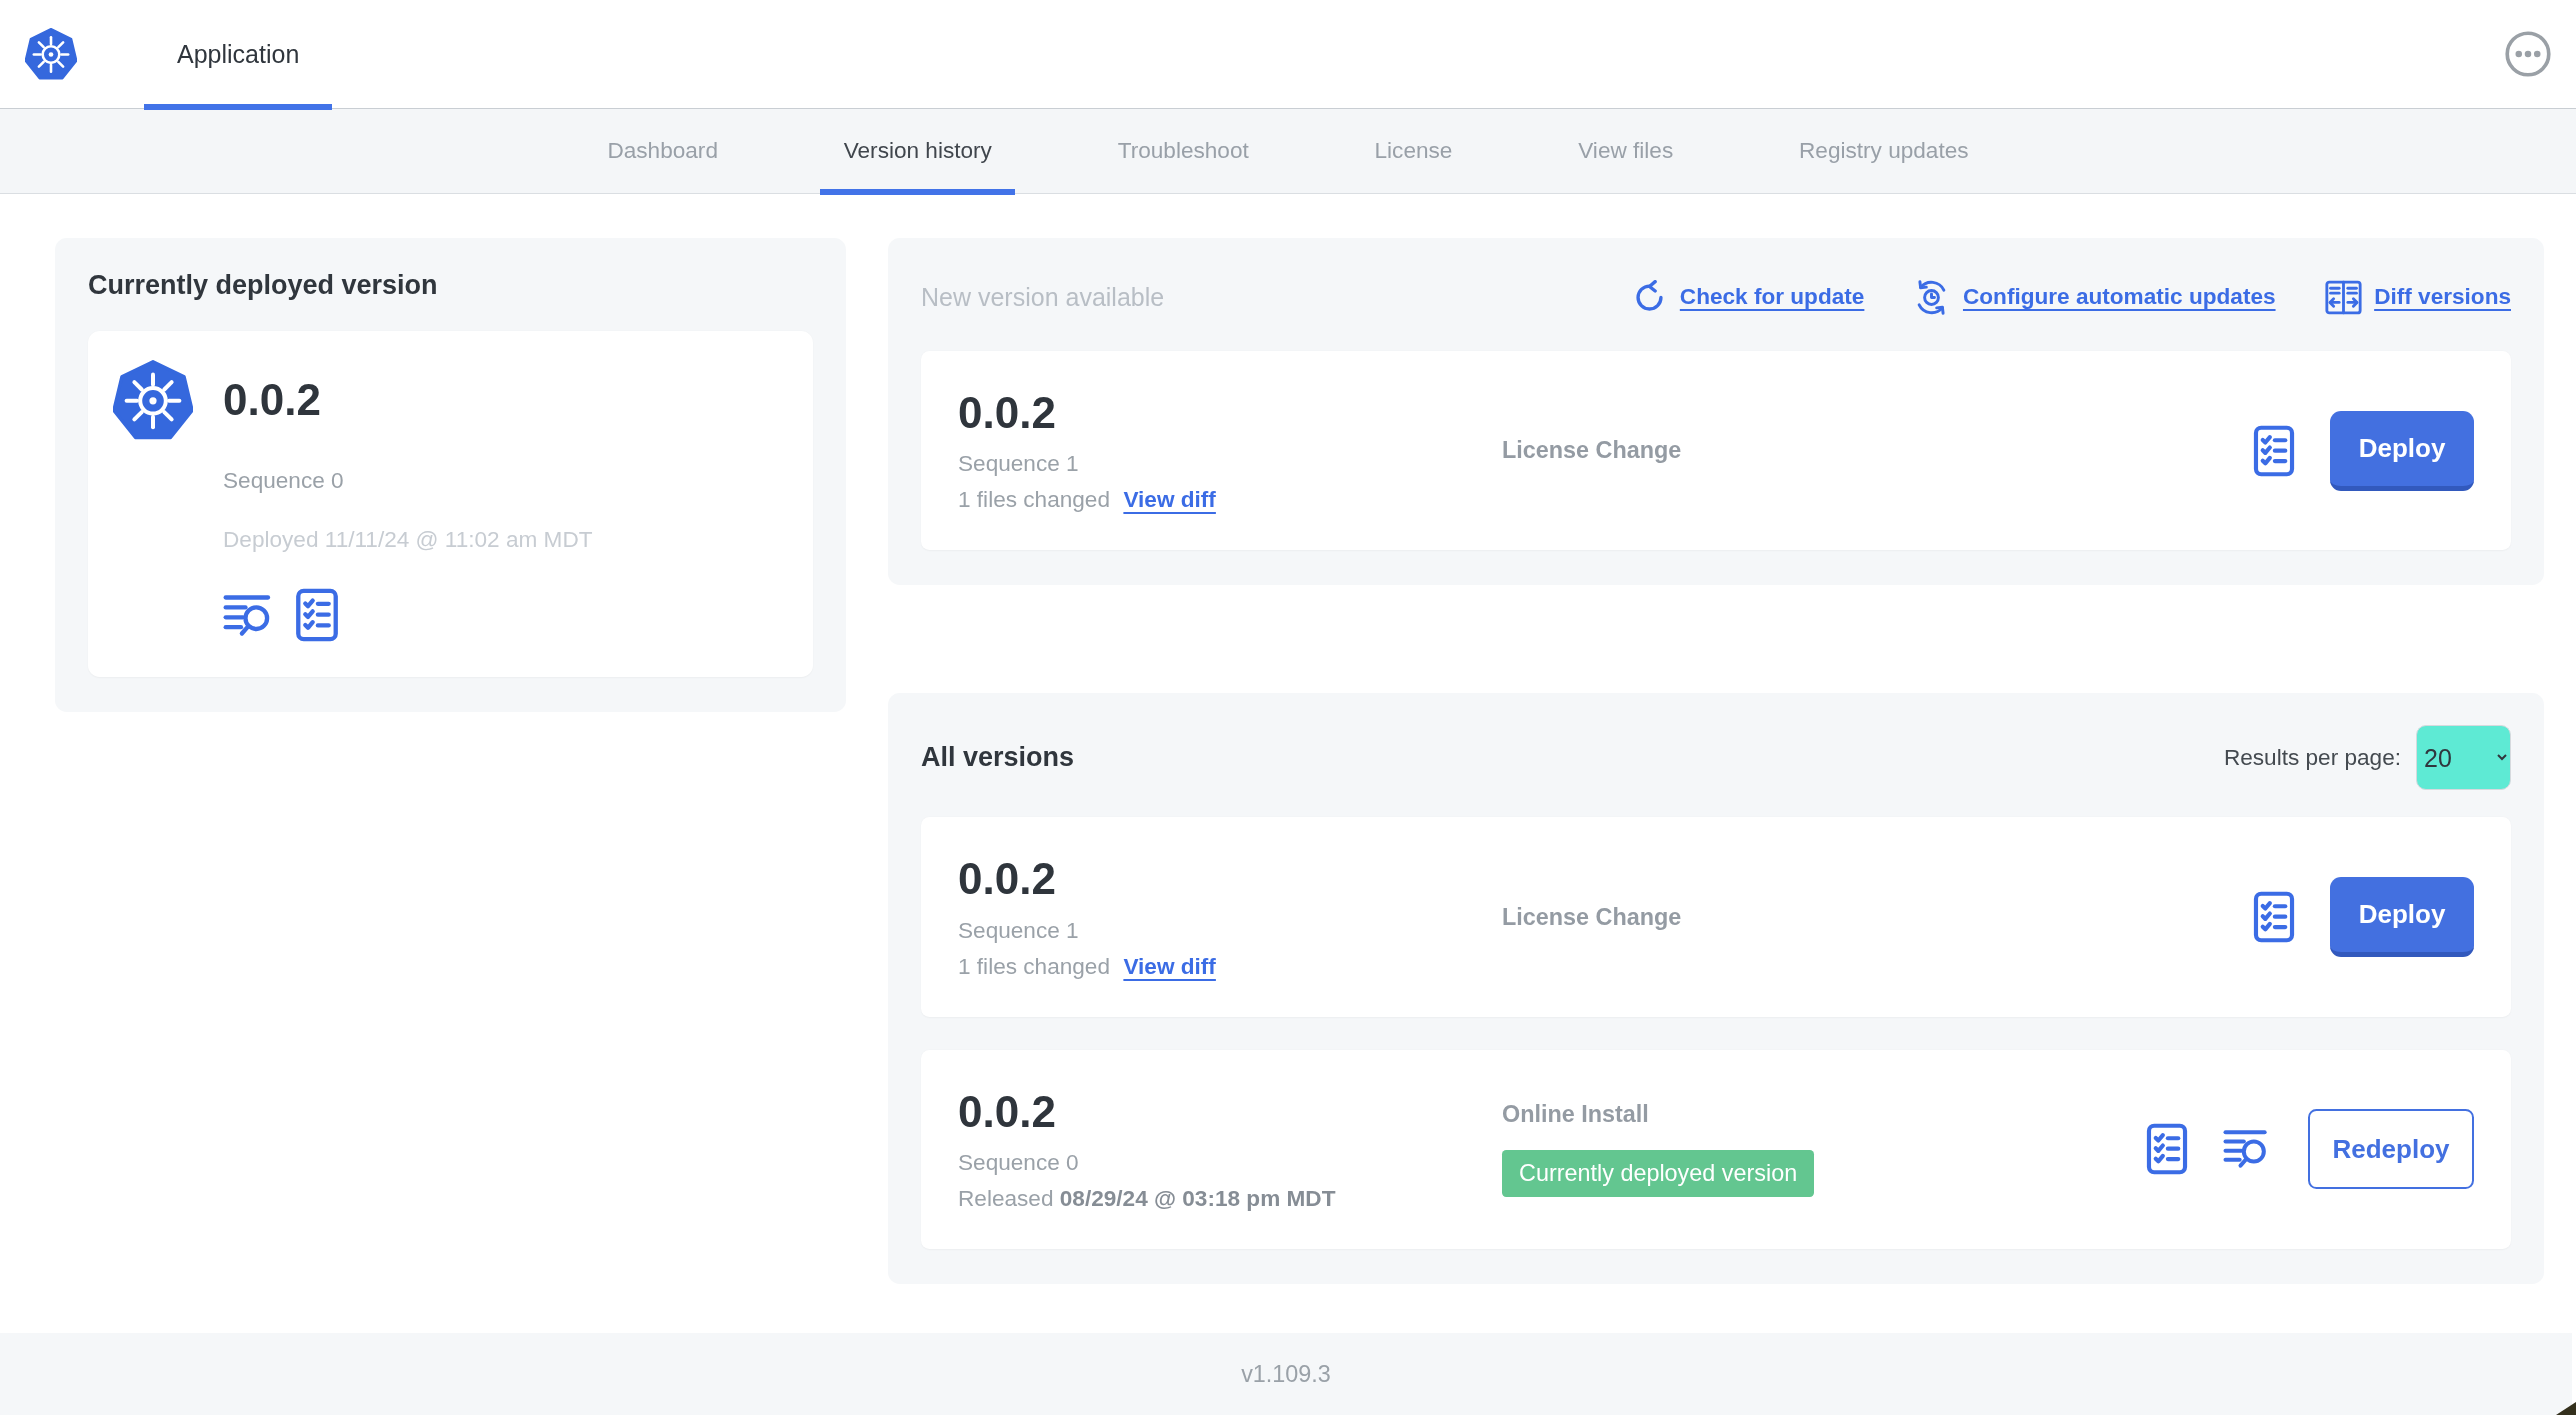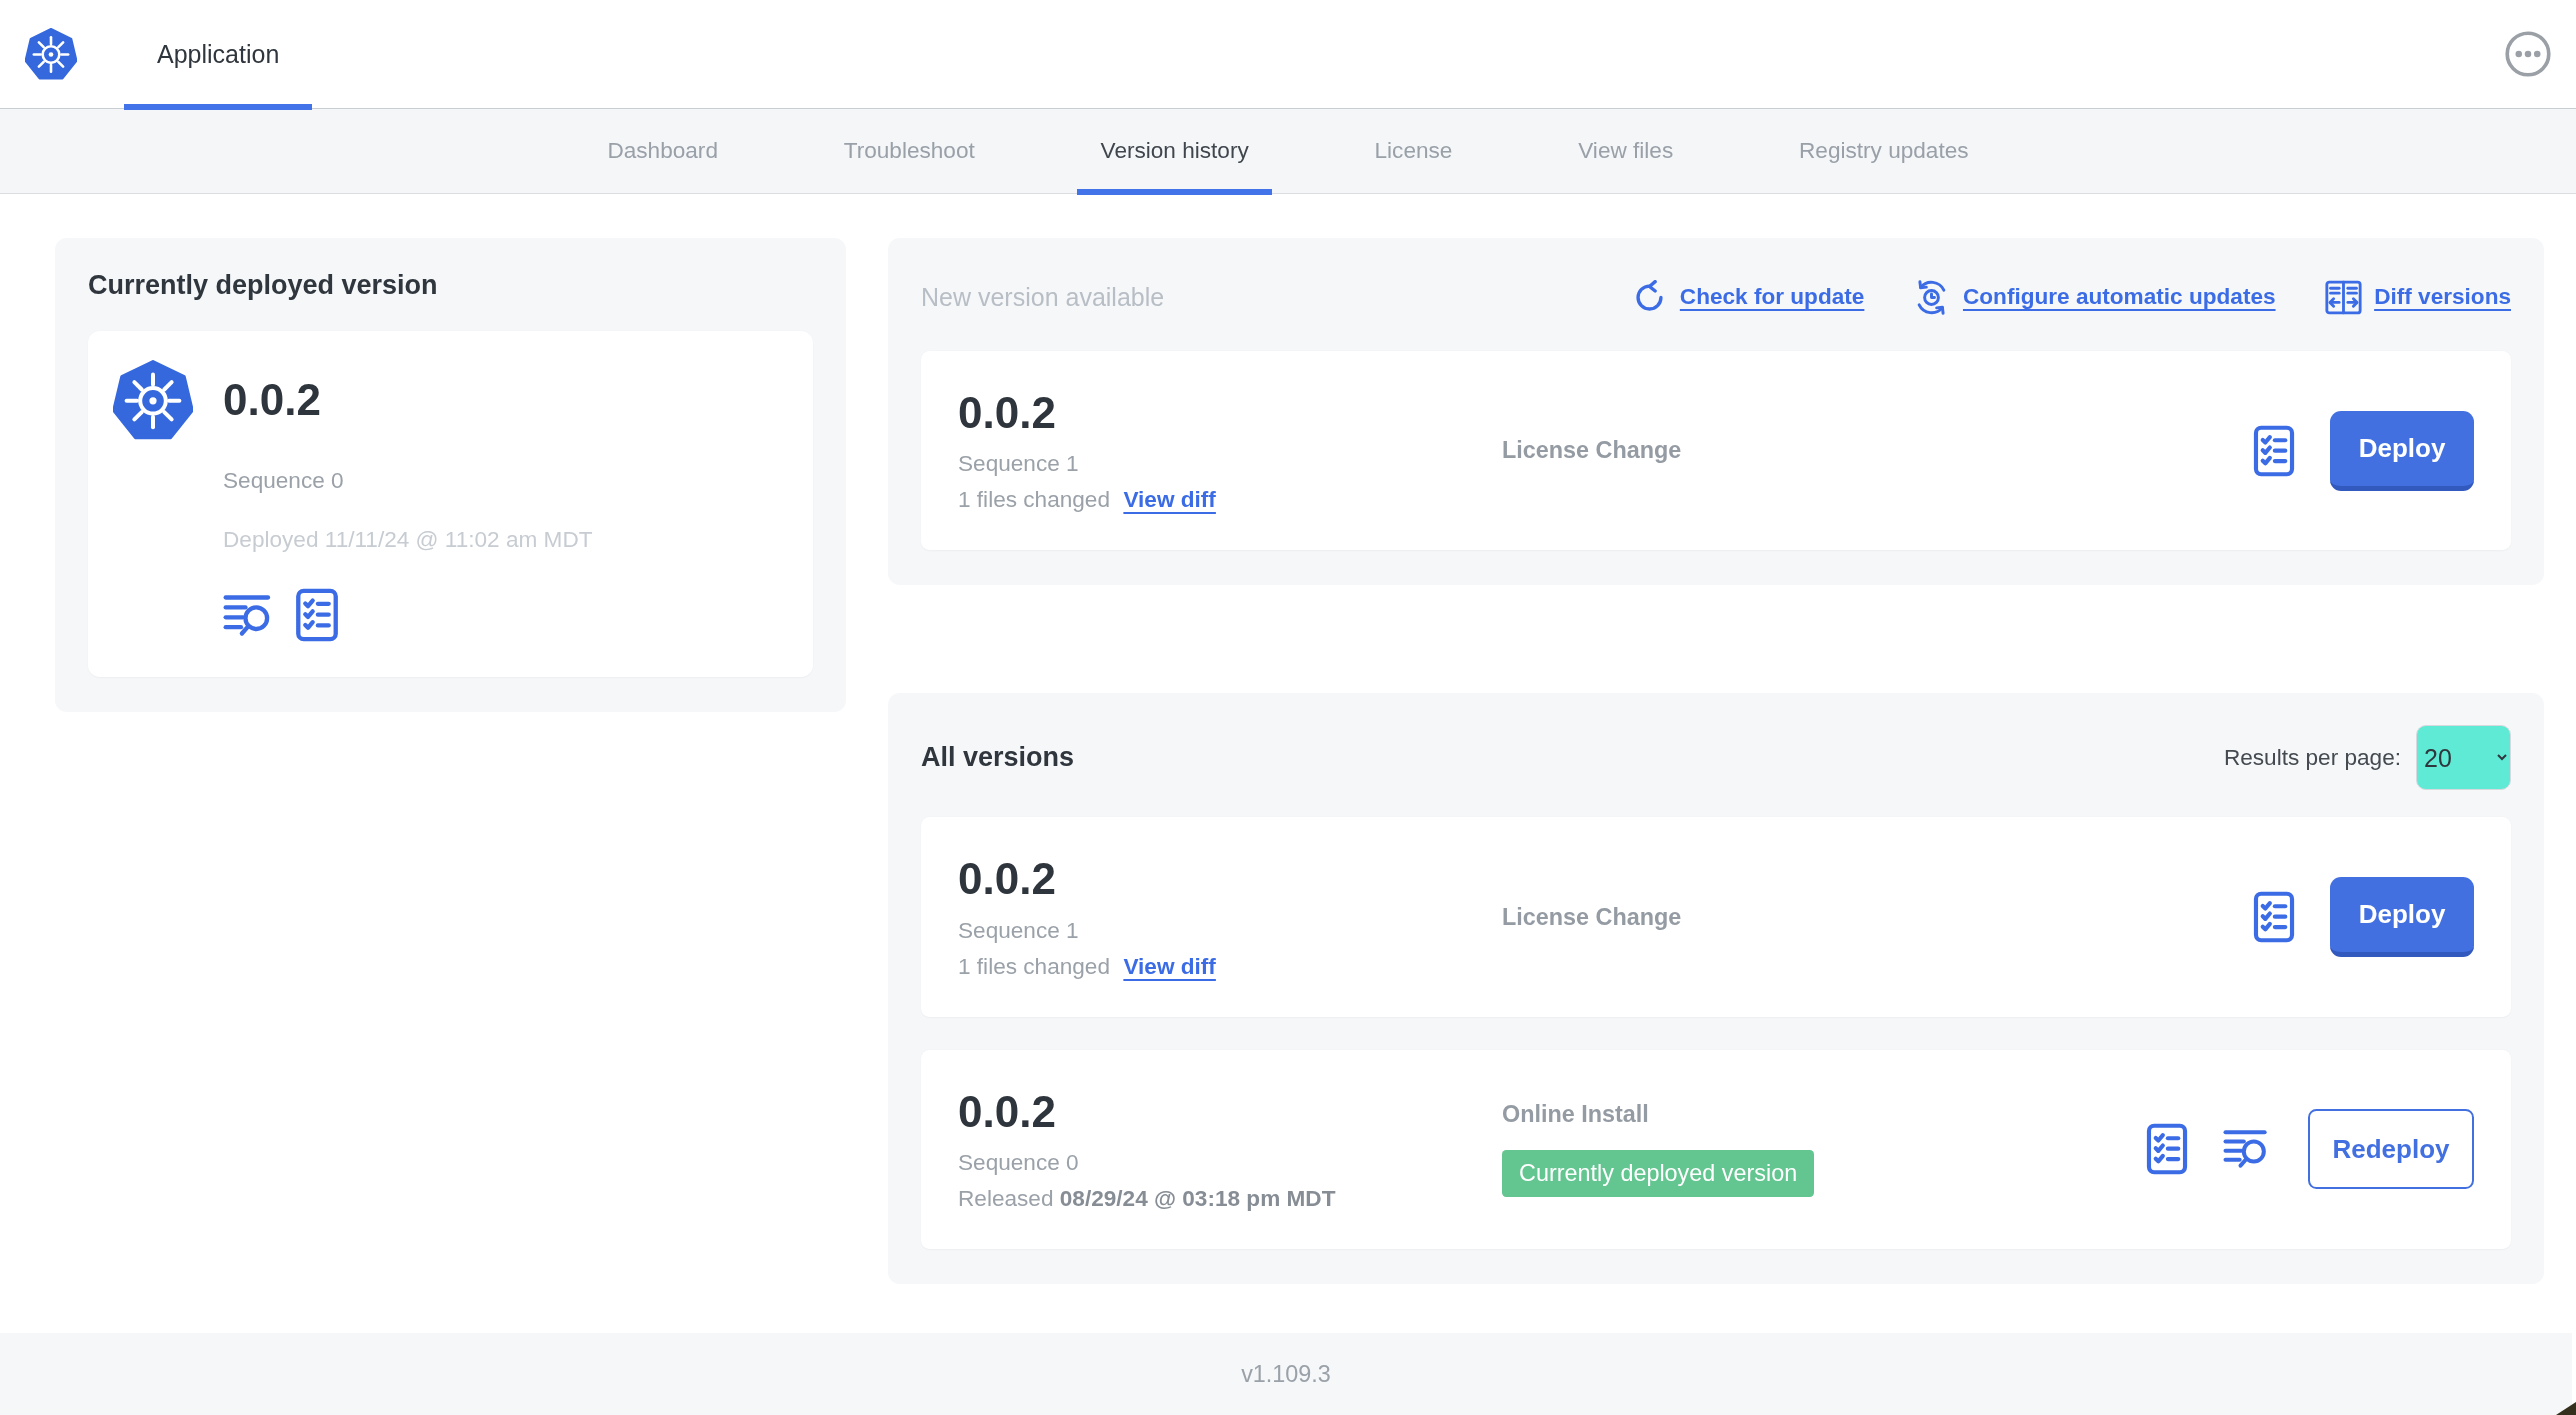--- a/index.html
+++ b/index.html
@@ -15,20 +15,21 @@
   
   .app-header {
     height: 109px;
     background: #ffffff;
     border-bottom: 1.7px solid #c9ced3;
     display: flex;
     align-items: center;
     padding: 0 23.4px 0 25px;
     position: relative;
     z-index: 2;
+    gap: 20px;
   }
   .app-logo { width: 52px; height: 52px; flex: 0 0 auto; }
   .app-tab {
     position: relative;
     margin-left: 47px;
     height: 100%;
     display: flex;
     align-items: center;
     padding: 0 33px;
     font-size: 25px;
@@ -272,22 +273,22 @@
         <circle cx="8.2" cy="13" r="1.7" fill="#9aa0a6"></circle>
         <circle cx="13" cy="13" r="1.7" fill="#9aa0a6"></circle>
         <circle cx="17.8" cy="13" r="1.7" fill="#9aa0a6"></circle>
       </svg>
     </span>
   </button>
 </header>
 
 <nav class="subnav">
   <a class="tab">Dashboard</a>
+  <a class="tab active">Version history</a>
   <a class="tab">Troubleshoot</a>
-  <a class="tab active">Version history</a>
   <a class="tab">License</a>
   <a class="tab">View files</a>
   <a class="tab">Registry updates</a>
 </nav>
 
 <main class="content">
 
   <aside class="panel current-card">
     <h2>Currently deployed version</h2>
     <div class="deployed-box">

